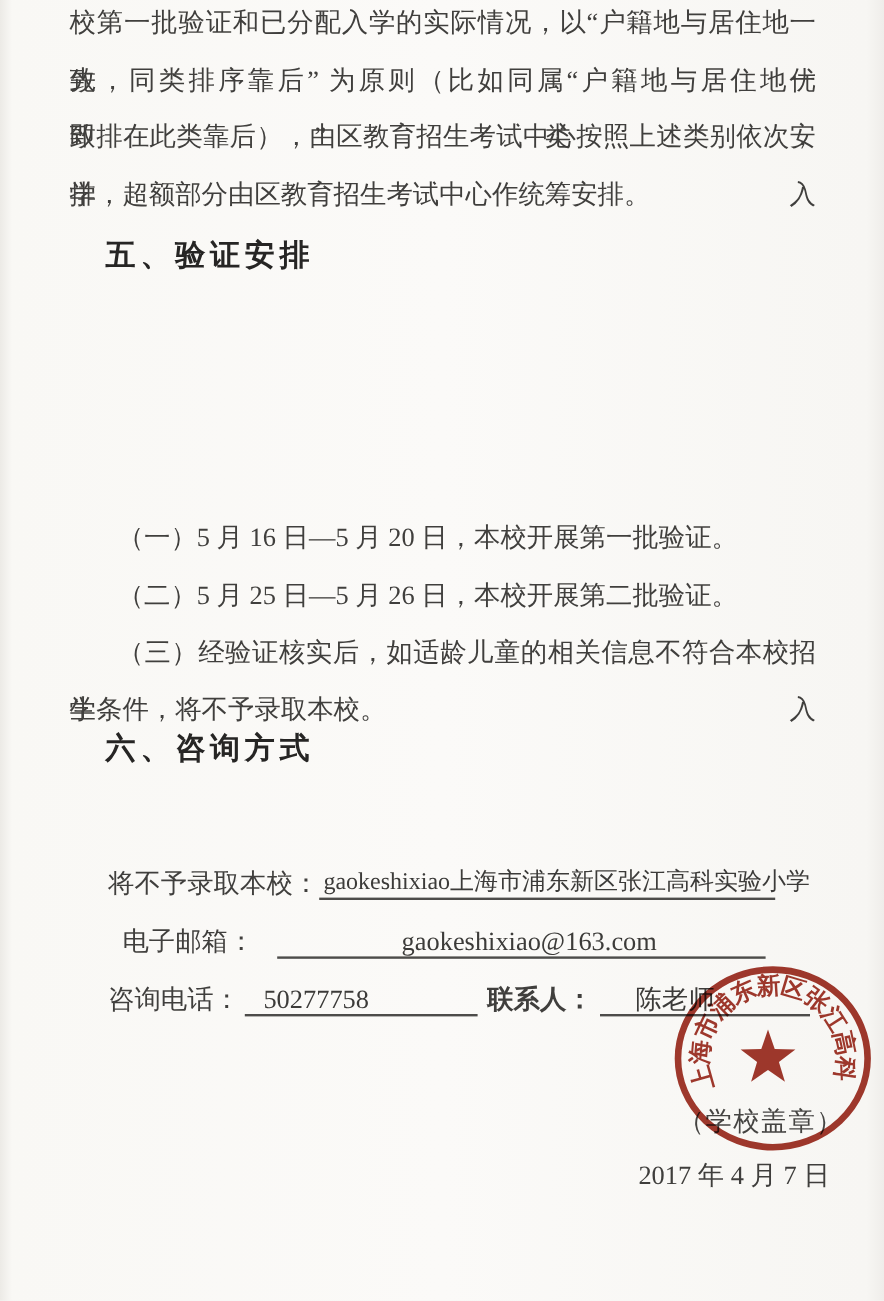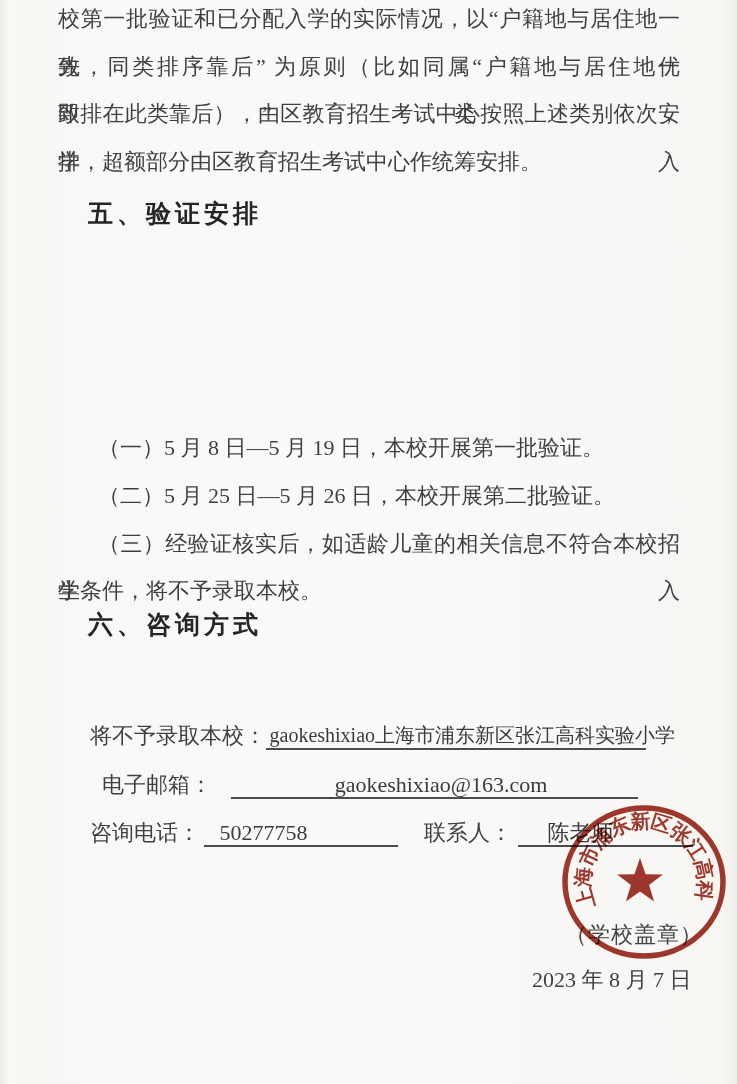--- a/index.html
+++ b/index.html
@@ -47,21 +47,21 @@
     <div class="ln just">校第一批验证和已分配入学的实际情况，以“户籍地与居住地一致优</div>
     <div class="ln just">先，同类排序靠后” 为原则（比如同属“户籍地与居住地一致”类，</div>
     <div class="ln just">即排在此类靠后），由区教育招生考试中心按照上述类别依次安排入</div>
     <div class="ln">学，超额部分由区教育招生考试中心作统筹安排。</div>
   </div>
 
   <div class="heading" style="top:198px;">五、验证安排</div>
 
 
   <div class="col" style="top:424px;">
-    <div class="ln ind">（一）5 月 8 日—5 月 19 日，本校开展第一批验证。</div>
+    <div class="ln ind">（一）5 月 16 日—5 月 20 日，本校开展第一批验证。</div>
   </div>
   <div class="col" style="top:471.5px;">
     <div class="ln ind">（二）5 月 25 日—5 月 26 日，本校开展第二批验证。</div>
   </div>
   <div class="col" style="top:519.5px;">
     <div class="ln just ind">（三）经验证核实后，如适龄儿童的相关信息不符合本校招生入</div>
     <div class="ln">学条件，将不予录取本校。</div>
   </div>
 
   <div class="heading" style="top:609px;">六、咨询方式</div>
@@ -73,30 +73,30 @@
   </div>
 
   <div class="frow" style="top:770px;">
     <span class="lbl" style="width:123px;margin-left:12px;">电子邮箱：</span>
     <span class="fval" style="width:407px; padding-left:14px;text-align:center;">gaokeshixiao@163.com</span>
   </div>
 
   <div class="frow" style="top:818px;">
     <span class="lbl" style="width:108px;">咨询电话：</span>
     <span class="fval" style="width:194px; padding-left:16px;">50277758</span>
-    <span class="lbl" style="margin-left:21px;">联系人：</span>
+    <span class="lbl" style="margin-left:3px;font-weight:bold;">联系人：</span>
     <span class="fval" style="width:175px; padding-left:30px;">陈老师</span>
   </div>
 
   <div class="stamp-note">（学校盖章）</div>
 
   <svg class="seal" viewBox="0 0 170 170">
     <ellipse cx="85" cy="85" rx="79" ry="74" fill="none" stroke="#9b2a1d" stroke-width="5.5"></ellipse>
     <polygon points="81,61 86.6,77.2 103.8,77.6 90.1,88 95.1,104.4 81,94.6 66.9,104.4 71.9,88 58.2,77.6 75.4,77.2" fill="#9b2a1d"></polygon>
     <path id="sealTextPath" d="M 36.5,108.7 A 54,54 0 1 1 133.5,108.7" fill="none"></path>
     <text font-size="20" font-weight="bold" fill="#9b2a1d" font-family="Liberation Serif, DejaVu Serif, serif">
       <textPath href="#sealTextPath" startOffset="0" textLength="288" lengthAdjust="spacing">上海市浦东新区张江高科实验小学</textPath>
     </text>
   </svg>
 
-  <div class="date-line">2023 年 8 月 7 日</div>
+  <div class="date-line">2017 年 4 月 7 日</div>
 
 </div>
 
 </body></html>

